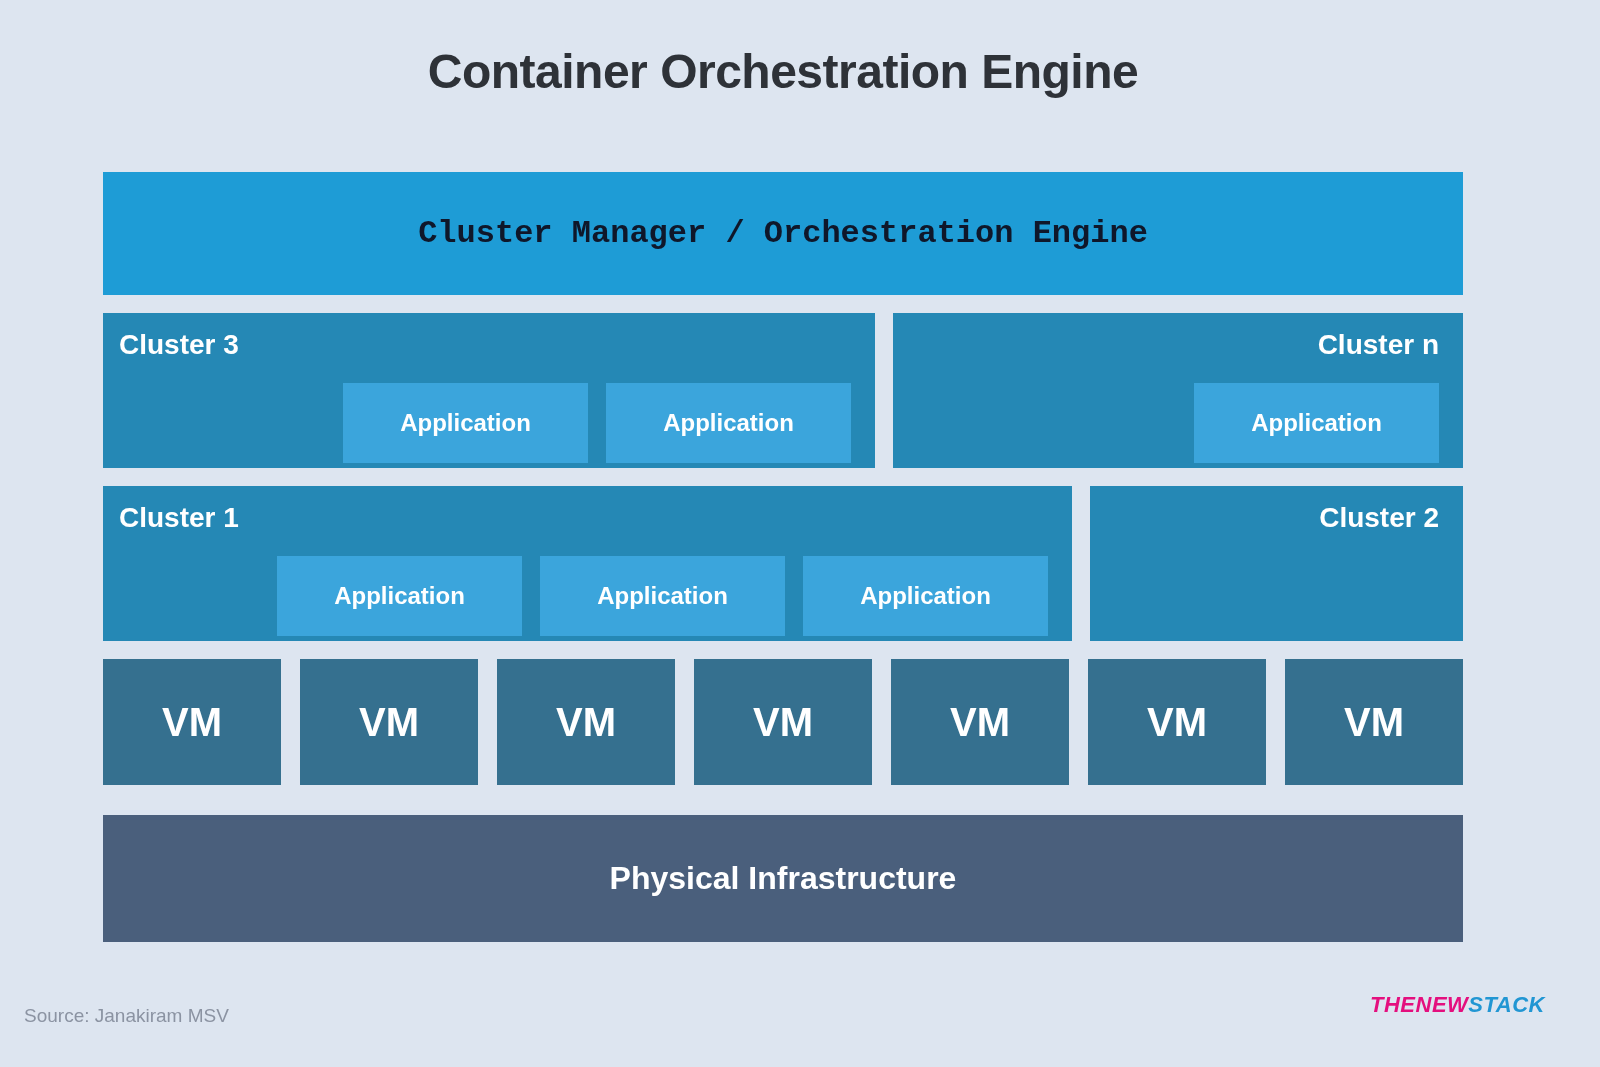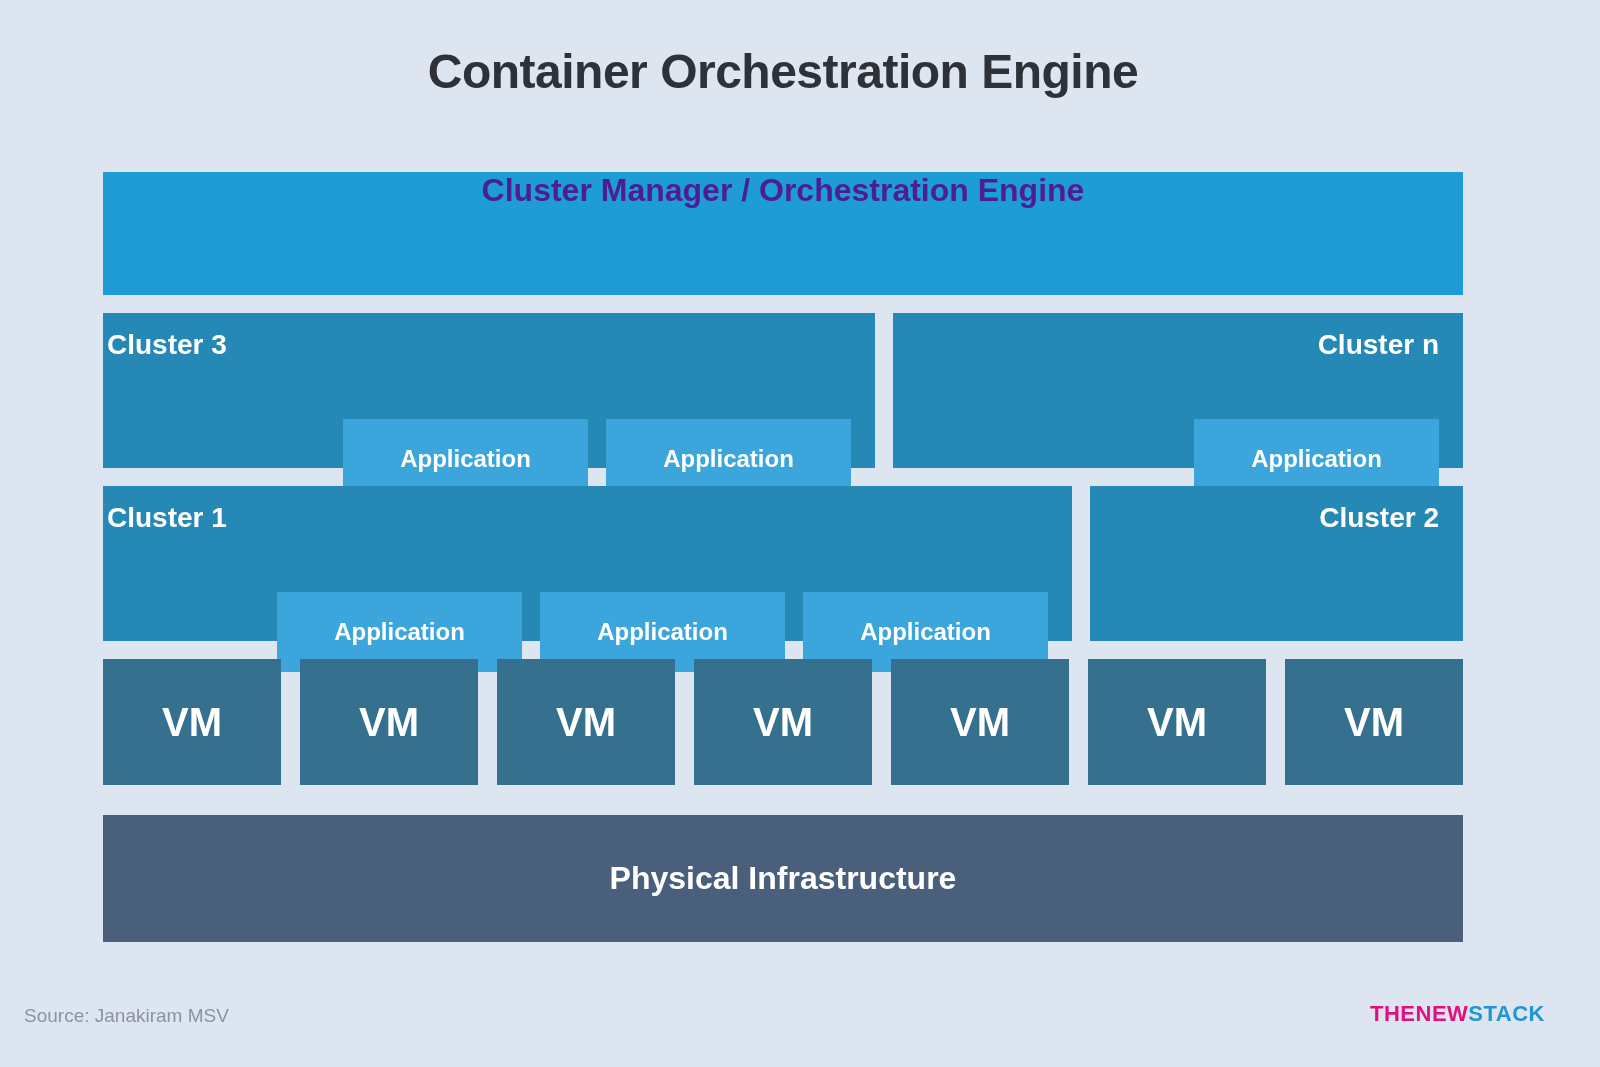--- a/index.html
+++ b/index.html
@@ -18,36 +18,36 @@
     color: var(--title-text, #2e3238);
     letter-spacing:-0.5px;
   }
   .diagram {
     position:absolute; left:103px; top:172px; width:1360px;
     display:flex; flex-direction:column; gap:18px;
   }
   .manager-bar {
     height:123px;
     background: var(--manager-bar, #1e9cd6);
-    display:flex; justify-content:center;
-    color:#4c1d95; font-size:32px; font-weight:bold;
+    display:flex; align-items:center; justify-content:center;
+    color:#0f172a; font-size:32px; font-weight:bold;font-family:Liberation Mono, monospace;
   }
   .row { display:flex; gap:18px; }
   .cluster {
     background: var(--cluster-box, #2588b5);
     height:155px;
-    padding:16px 24px 0 4px;
-    display:flex; flex-direction:column;gap:44px;
+    padding:16px 24px 0 16px;
+    display:flex; flex-direction:column;
   }
   .cluster-3 { width:772px; }
   .cluster-n { flex:1;align-items:flex-end; }
   .cluster-1 { width:969px; }
   .cluster-2 { flex:1;text-align:right; }
   .cluster-label { color:#fff; font-size:28px; font-weight:bold; line-height:1.15; }
-  .apps { display:flex; justify-content:flex-end; gap:18px; margin-top:14px; }
+  .apps { display:flex; justify-content:flex-end; gap:18px; margin-top:22px; }
   .app {
     width:245px; height:80px;
     background: var(--application-box, #3ba5dc);
     color:#fff; font-size:24px; font-weight:bold;
     display:flex; align-items:center; justify-content:center;
   }
   .vm-row { display:flex; gap:19px; }
   .vm {
     flex:1; height:126px;
     background: var(--vm-box, #35708f);
@@ -58,22 +58,22 @@
     height:127px;
     background: var(--infrastructure-bar, #4a5f7c);
     display:flex; align-items:center; justify-content:center;
     color:#fff; font-size:32px; font-weight:bold;margin-top:12px;
   }
   .footer-source {
     position:absolute; left:24px; bottom:40px;
     font-size:19px; color: var(--source-text, #8b93a2);
   }
   .footer-logo {
-    position:absolute; right:55px; bottom:40px;
-    font-size:22px; font-weight:bold; 
+    position:absolute; right:55px; bottom:49px;
+    font-size:22px; font-weight:bold; font-style:italic;
     letter-spacing:0.5px; white-space:nowrap;
   }
   .logo-magenta { color: var(--logo-magenta, #e40f7e); }
   .logo-blue { color: var(--logo-blue, #2196d3); }
 </style>
 </head>
 <body>
 
 <div class="page">
 

